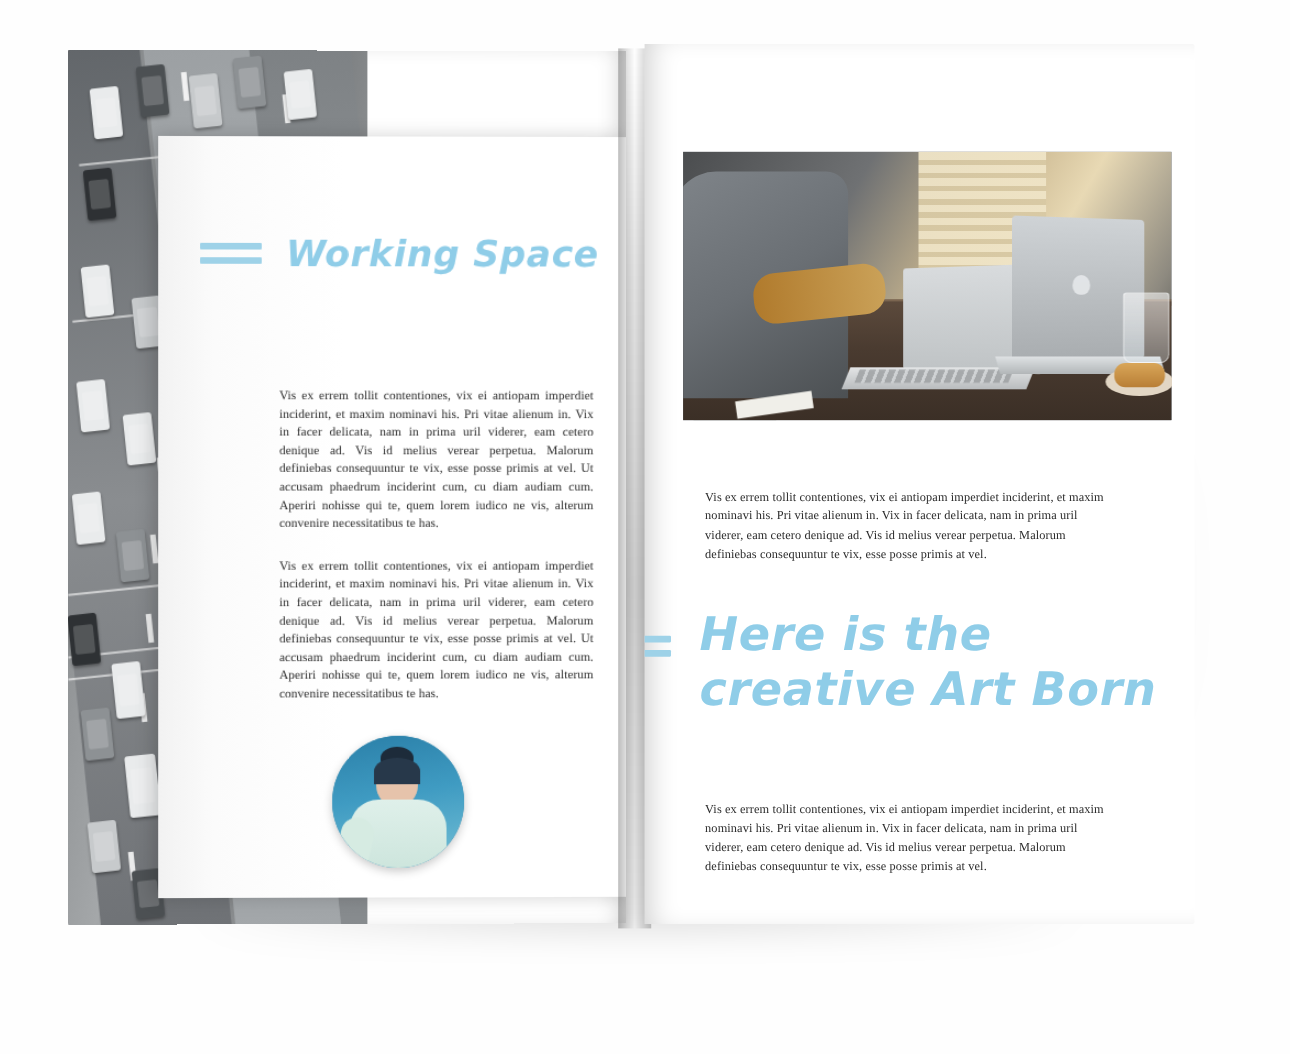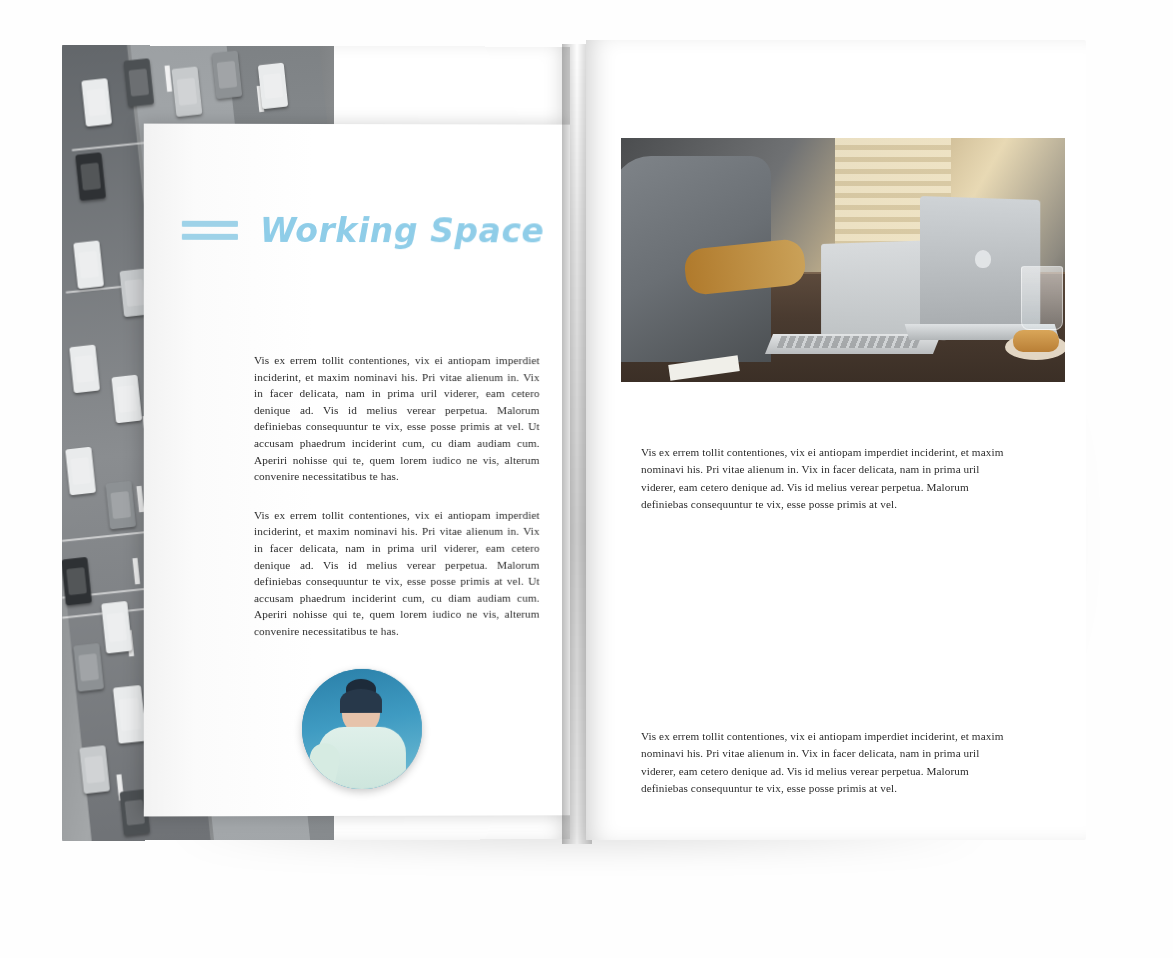--- a/index.html
+++ b/index.html
@@ -652,20 +652,30 @@
         <span class="plate"></span>
         <span class="food"></span>
         <span class="papers"></span>
 
       </div>
 
       <div class="rp-text-1">
         <p>Vis ex errem tollit contentiones, vix ei antiopam imperdiet inciderint, et maxim nominavi his. Pri vitae alienum in. Vix in facer delicata, nam in prima uril viderer, eam cetero denique ad. Vis id melius verear perpetua. Malorum definiebas consequuntur te vix, esse posse primis at vel.</p>
       </div>
 
+      <div class="rp-head">
+        <span class="eq-mark">
+          <i class="a"></i>
+            <i class="b"></i>
+        </span>
+        <span class="rp-title">
+          <span>Here is the</span>
+          <span>creative Art Born</span>
+        </span>
+      </div>
 
       <div class="rp-text-2">
         <p>Vis ex errem tollit contentiones, vix ei antiopam imperdiet inciderint, et maxim nominavi his. Pri vitae alienum in. Vix in facer delicata, nam in prima uril viderer, eam cetero denique ad. Vis id melius verear perpetua. Malorum definiebas consequuntur te vix, esse posse primis at vel.</p>
       </div>
 
     </div>
 
   </div>
 </div>
 

